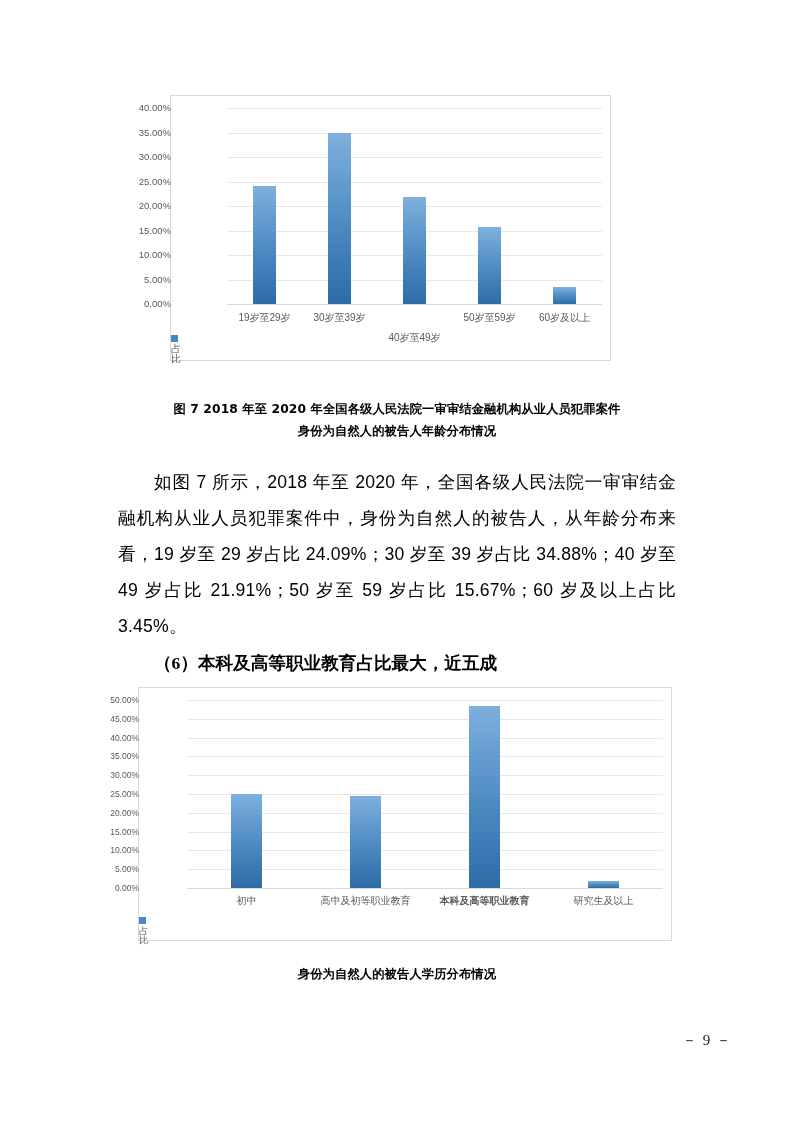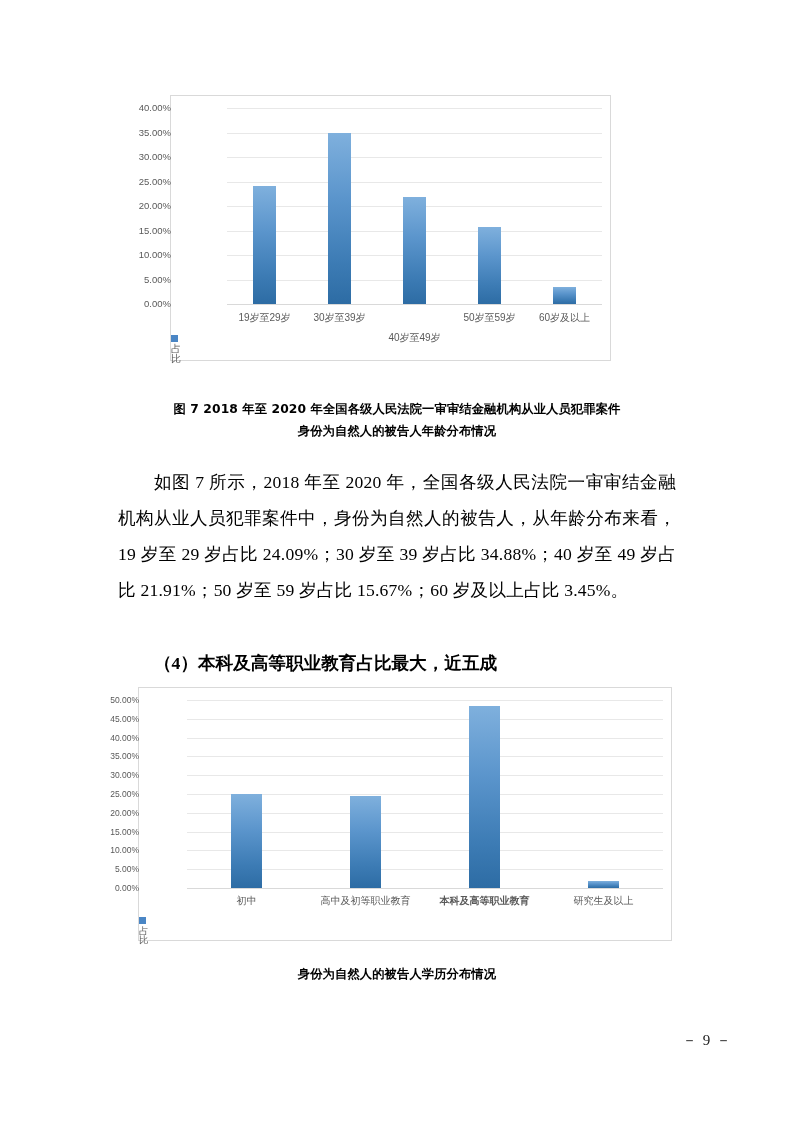--- a/index.html
+++ b/index.html
@@ -108,21 +108,21 @@
     color: #000000;
     letter-spacing: 0.1px;
   }
   #caption7 { top: 398px; }
   #caption8 { top: 963px; }
 
   .body-par {
     position: absolute;
     left: 118px;
     width: 558px;
-    font-family: Liberation Serif, serif;
+    font-family: Liberation Sans, sans-serif;
     font-size: 17.6px;
     line-height: 36px;
     color: #000000;
     text-align: justify;
     text-align-last: left;
     text-indent: 36px;
     letter-spacing: 0.2px;
   }
   #par1 { top: 464px; }
 
@@ -192,21 +192,21 @@
       </div>
   </div>
 
   <div class="caption" id="caption7">
     <div>图 7 2018 年至 2020 年全国各级人民法院一审审结金融机构从业人员犯罪案件</div>
     <div>身份为自然人的被告人年龄分布情况</div>
   </div>
 
   <div class="body-par" id="par1">如图 7 所示，2018 年至 2020 年，全国各级人民法院一审审结金融机构从业人员犯罪案件中，身份为自然人的被告人，从年龄分布来看，19 岁至 29 岁占比 24.09%；30 岁至 39 岁占比 34.88%；40 岁至 49 岁占比 21.91%；50 岁至 59 岁占比 15.67%；60 岁及以上占比 3.45%。</div>
 
-  <div class="heading" id="head4">（4）本科及高等职业教育占比最大，近五成</div>
+  <div class="heading" id="head4">（6）本科及高等职业教育占比最大，近五成</div>
 
   <div class="chart-box" id="chart2">
     <div class="plot" id="chart2-plot">
         <div class="axis-labels">
           <div class="ytick" style="top: 12px; width: 42px;">50.00%</div>
           <div class="gridline" style="left: 48px; width: 476px; top: 12px;"></div>
           <div class="ytick" style="top: 30.8px; width: 42px;">45.00%</div>
           <div class="gridline" style="left: 48px; width: 476px; top: 31px;"></div>
           <div class="ytick" style="top: 49.6px; width: 42px;">40.00%</div>
           <div class="gridline" style="left: 48px; width: 476px; top: 50px;"></div>

